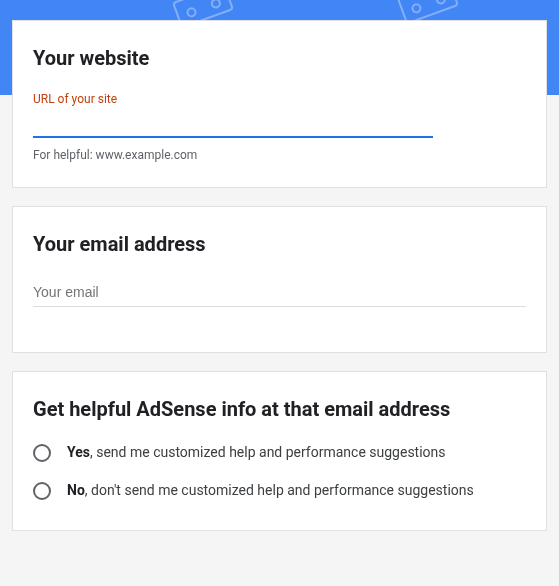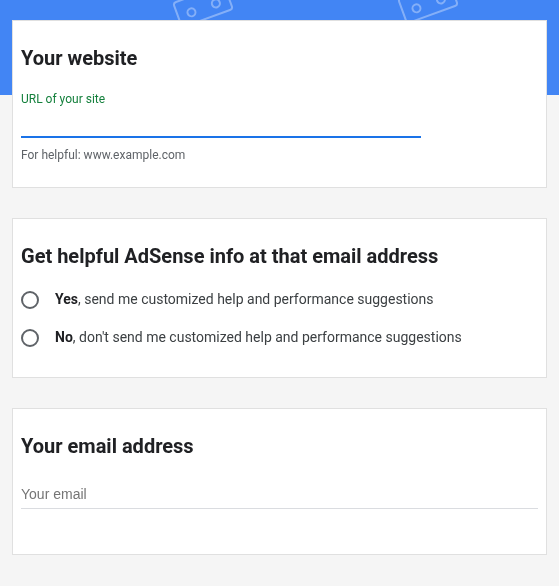--- a/index.html
+++ b/index.html
@@ -43,32 +43,32 @@
     .t2 { top: -12px; left: 400px; }
     .content {
       position: absolute;
       top: 20px;
       left: 12px;
       right: 12px;
     }
     .card {
       background: #fff;
       border: 1px solid #e0e0e0;
-      padding: 25px 8px;
-      margin-bottom: 30px;
+      padding: 25px 20px;
+      margin-bottom: 18px;
     }
     .card-title {
       font-size: 20px;
       font-weight: 700;
       color: #202124;
       margin-bottom: 22px;
     }
     .field-label {
       font-size: 12px;
-      color: #15803d;
+      color: #c2410c;
       display: block;
       margin-bottom: 4px;
     }
     .input-url {
       width: 400px;
       max-width: 100%;
       border: none;
       border-bottom: 2px solid #1a73e8;
       font-size: 14px;
       padding: 4px 0 6px 0;
@@ -137,32 +137,32 @@
 
 <div class="content">
 
   <div class="card">
     <h2 class="card-title">Your website</h2>
     <label class="field-label">URL of your site</label>
     <input type="text" class="input-url" value="" style="">
     <div class="helper-text">For helpful: www.example.com</div>
   </div>
 
+  <div class="card card-email">
+    <h2 class="card-title">Your email address</h2>
+    <input type="text" class="input-email" placeholder="Your email" style="">
+  </div>
+
   <div class="card card-last">
     <h2 class="card-title">Get helpful AdSense info at that email address</h2>
     <div class="radio-group">
       <div class="radio-item">
         <div class="radio-circle"></div>
         <div class="radio-label"><b>Yes</b><span>, send me customized help and performance suggestions</span></div>
       </div>
       <div class="radio-item">
         <div class="radio-circle"></div>
         <div class="radio-label"><b>No</b><span>, don't send me customized help and performance suggestions</span></div>
       </div>
     </div>
   </div>
 
-  <div class="card card-email">
-    <h2 class="card-title">Your email address</h2>
-    <input type="text" class="input-email" placeholder="Your email" style="">
-  </div>
-
 </div>
 
 </body></html>

